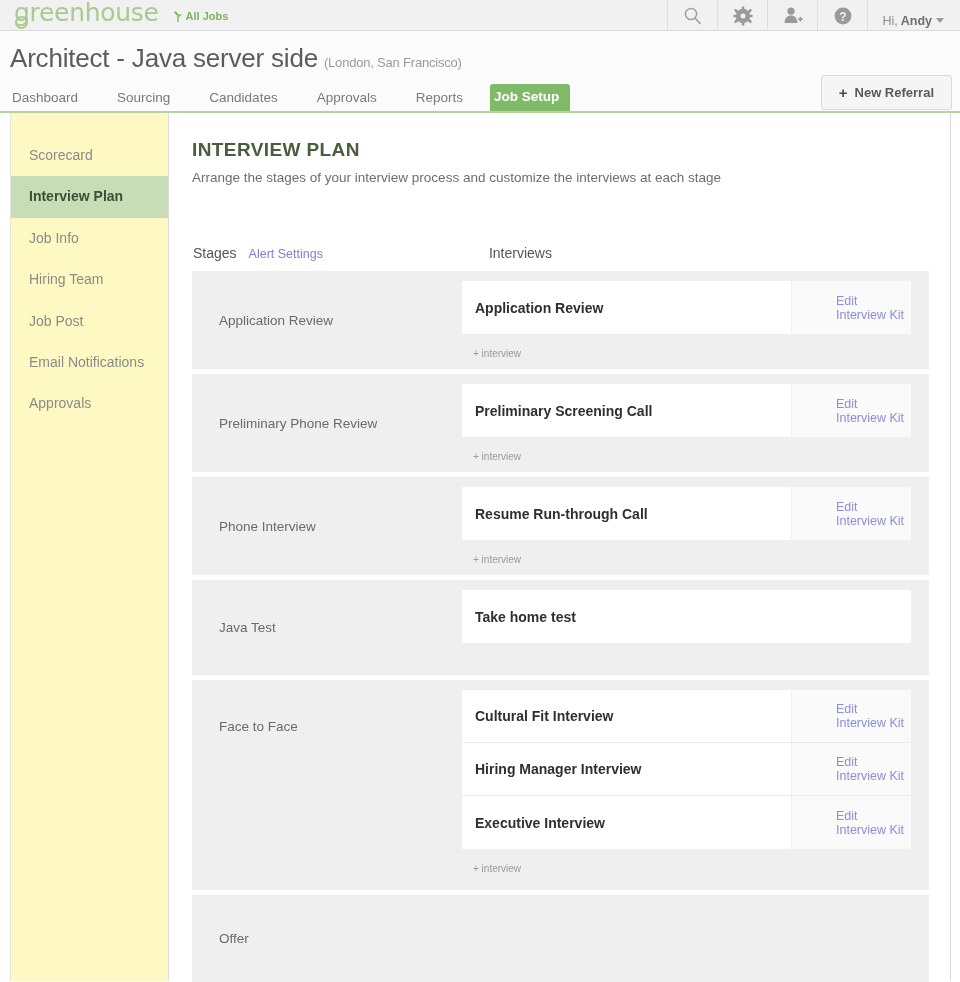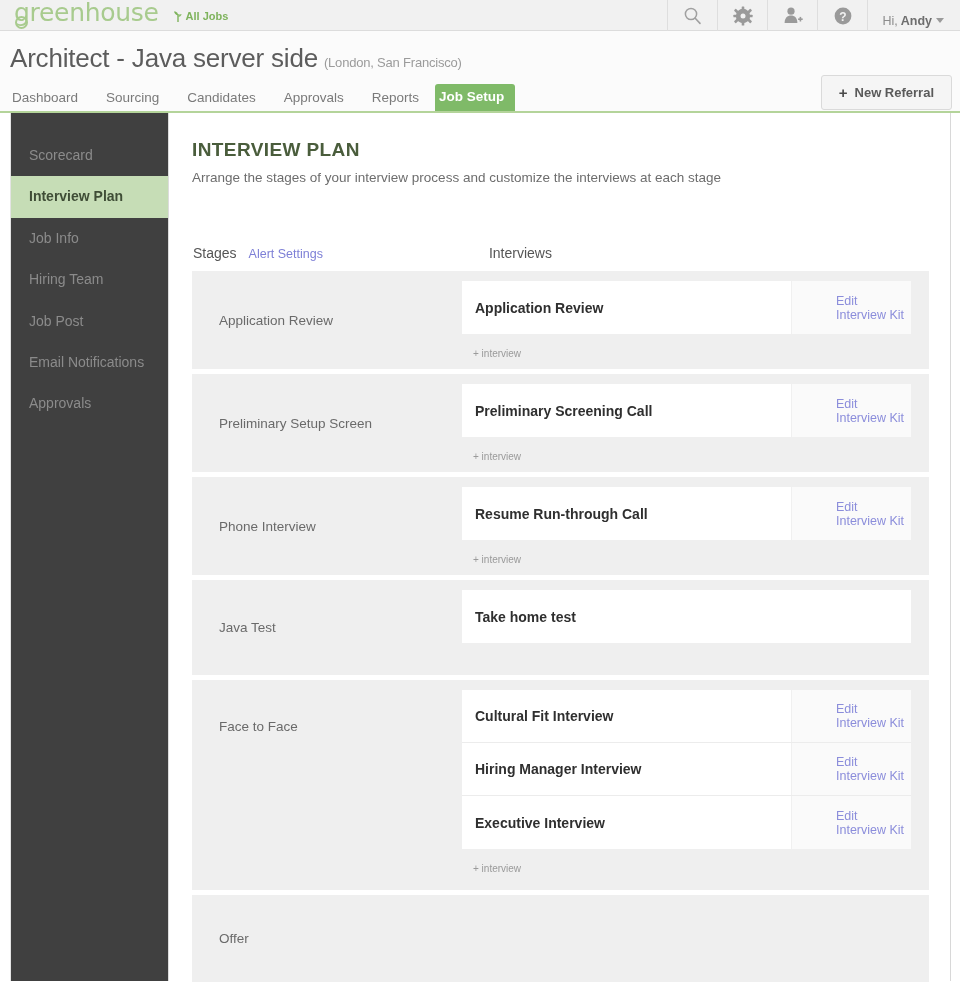--- a/index.html
+++ b/index.html
@@ -105,21 +105,21 @@
   }
   .job-loc {
     font-size: 13px;
     color: #9b9b9b;
     margin-left: 6px;
   }
   .tabs {
     margin: 13px 0 0 10px;
     display: flex;
     align-items: flex-end;
-    gap: 4px;
+    gap: 15px;
   }
   .tab {
     font-size: 13.5px;
     color: #7a7a7a;
     padding: 5px 12px 6px 12px;
     line-height: 1;
     white-space: nowrap;
   }
   .tab:first-child { padding-left: 2px; }
   .tab.active {
@@ -150,21 +150,21 @@
   .body-wrap {
     position: relative;
     display: flex;
     height: 868px;
     border-right: 1px solid #d8d8d8;
     width: 951px;
   }
   .sidebar {
     width: 159px;
     margin-left: 10px;
-    background: #404040;
+    background: #fef9c3;
     border-left: 1px solid #e4e4e4;
     border-right: 1px solid #dcdcdc;
     padding-top: 22px;
     flex: 0 0 159px;
   }
   .side-item {
     font-size: 14px;
     color: #8b8b8b;
     padding: 13px 0 13px 18px;
     line-height: 1.1;
@@ -411,21 +411,21 @@
               <div class="iv-card">
                 <div class="iv-name">Application Review</div>
                 <div class="iv-edit">Edit Interview Kit</div>
               </div>
             </div>
             <div class="add-iv">+ interview</div>
           </div>
         </div>
 
         <div class="stage-row">
-          <div class="stage-name">Preliminary Setup Screen</div>
+          <div class="stage-name">Preliminary Phone Review</div>
           <div class="stage-ivs">
             <div class="iv-stack">
               <div class="iv-card">
                 <div class="iv-name">Preliminary Screening Call</div>
                 <div class="iv-edit">Edit Interview Kit</div>
               </div>
             </div>
             <div class="add-iv">+ interview</div>
           </div>
         </div>

